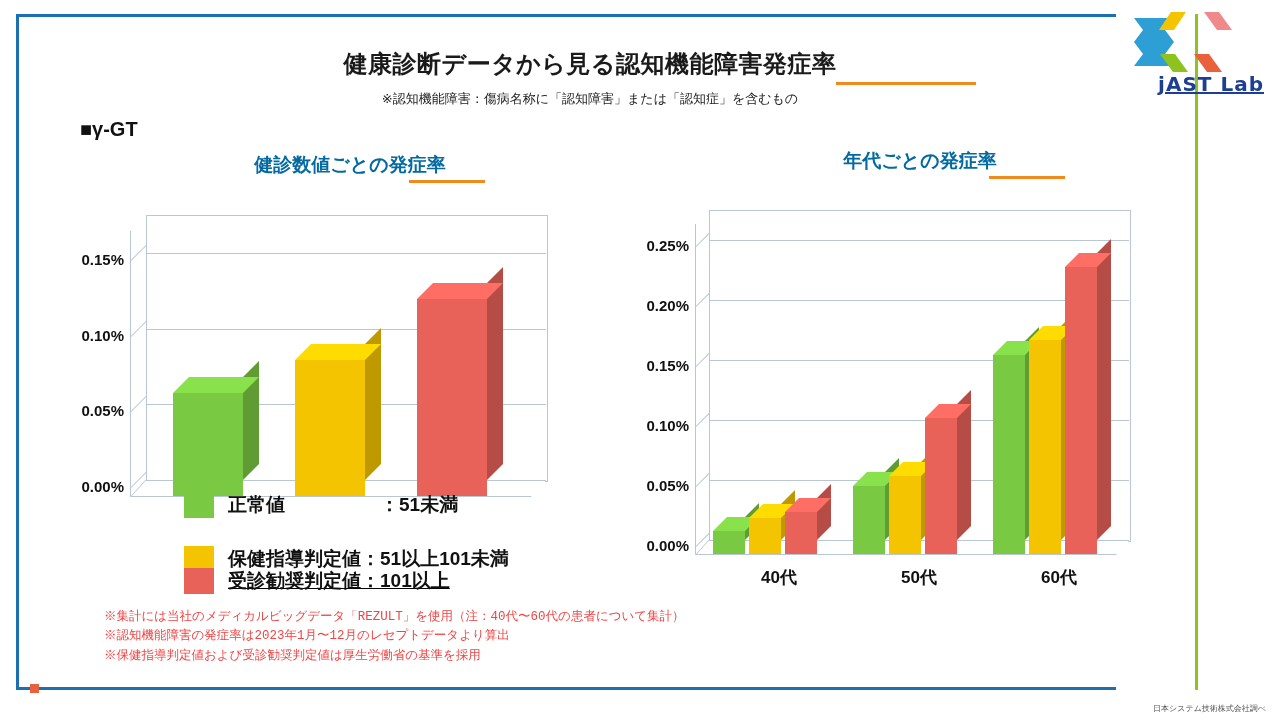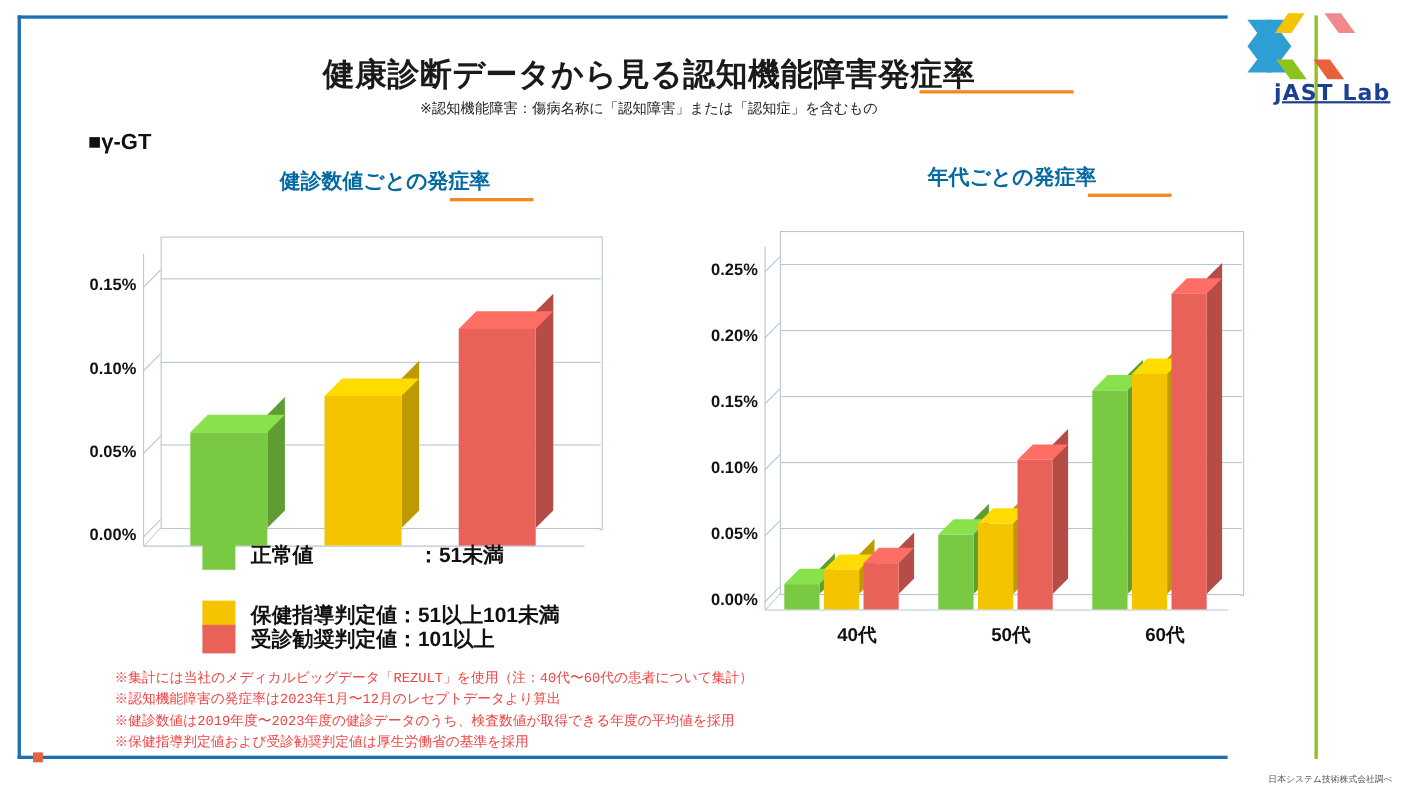--- a/index.html
+++ b/index.html
@@ -10,21 +10,21 @@
   .left-line{position:absolute;left:16px;top:14px;width:3px;height:676px;background:#1c6fb0;}
   .bottom-line{position:absolute;left:16px;top:687px;width:1100px;height:3px;background:#1c6fb0;}
   .right-line{position:absolute;left:1195px;top:14px;width:3px;height:676px;background:#8dc21f;}
   .corner-dot{position:absolute;left:30px;top:684px;width:9px;height:9px;background:#e8613c;}
 
   
   .logo{position:absolute;right:14px;top:8px;width:150px;height:96px;}
   .logo-text{position:absolute;right:16px;top:72px;font-size:20px;font-weight:bold;color:#1c3f94;letter-spacing:1px;font-family:"DejaVu Sans",sans-serif;text-decoration:underline;}
 
   
-  .main-title{position:absolute;left:0;top:48px;width:1180px;text-align:center;font-size:29px;font-weight:bold;color:#1a1a1a;letter-spacing:0.5px;}
+  .main-title{position:absolute;left:0;top:48px;width:1180px;text-align:center;font-size:24px;font-weight:bold;color:#1a1a1a;letter-spacing:0.5px;}
   .title-underline{position:absolute;left:836px;top:82px;width:140px;height:3px;background:#f08a1d;}
   .subtitle{position:absolute;left:0;top:90px;width:1180px;text-align:center;font-size:13px;color:#222;}
 
   .series-label{position:absolute;left:60px;top:118px;font-size:20px;font-weight:bold;color:#111;margin-left:20px;}
 
   .chart-title{position:absolute;font-size:19px;font-weight:bold;color:#0369a1;}
   .ct-left{left:150px;top:152px;width:400px;text-align:center;}
   .ct-right{left:690px;top:148px;width:460px;text-align:center;}
   .ct-ul{position:absolute;height:3px;background:#f08a1d;}
   .ct-ul-left{left:409px;top:180px;width:76px;}
@@ -113,21 +113,21 @@
 
 <div id="legend">
     <div class="legend-row" style="left: 145px; top: 492px;">
       <div class="legend-sw" style="background: rgb(122, 201, 67);"></div>
       <div class="legend-tx">正常値　　　　　：51未満</div>
     </div>
     <div class="legend-row" style="left: 145px; top: 546px;">
       <div class="legend-sw" style="background: rgb(245, 196, 0);"></div>
       <div class="legend-tx">保健指導判定値：51以上101未満</div>
     </div>
-    <div class="legend-row" style="left: 145px; top: 568px;">
+    <div class="legend-row" style="left: 145px; top: 568px; text-decoration: underline;">
       <div class="legend-sw" style="background: rgb(232, 98, 90);"></div>
       <div class="legend-tx">受診勧奨判定値：101以上</div>
     </div>
   </div>
 
 <div id="chart-right" style="position:absolute;left:620px;top:200px;width:560px;height:380px;">
     <div style="position: absolute; left: 89px; top: 10px; width: 420px; height: 330px; border: 1px solid rgb(185, 198, 212); background: rgb(255, 255, 255);"></div>
     <div style="position: absolute; left: 75px; top: 340px; width: 420px; height: 14px; background: rgb(255, 255, 255); border-left: 1px solid rgb(185, 198, 212); transform: skewX(-42deg); transform-origin: left bottom; border-bottom: 1px solid rgb(185, 198, 212);"></div>
     <div class="gridline" style="left: 89px; top: 340px; width: 420px;"></div>
     <div style="position: absolute; left: 75px; top: 347px; width: 20px; height: 1px; background: rgb(185, 198, 212); transform: rotate(-45deg); transform-origin: left center;"></div>
@@ -194,16 +194,15 @@
       <div style="position: absolute; left: 32px; top: -14px; width: 14px; height: 286.8px; background: rgb(181, 76, 70); transform: skewY(-45deg); transform-origin: left top;"></div>
       <div style="position: absolute; left: 0px; top: -14px; width: 32px; height: 14px; background: rgb(255, 110, 101); transform: skewX(-45deg); transform-origin: left bottom;"></div>
       <div class="face" style="background: rgb(232, 98, 90);"></div>
     </div>
     <div class="cat-label" style="left: 369px; top: 366px; width: 140px;">60代</div>
   </div>
 
 <div class="notes">
   <div>※集計には当社のメディカルビッグデータ「REZULT」を使用（注：40代〜60代の患者について集計）</div>
   <div>※認知機能障害の発症率は2023年1月〜12月のレセプトデータより算出</div>
-  <div>※健診数値は2019年度〜2023年度の健診データのうち、検査数値が取得できる年度の平均値を採用</div>
   <div>※保健指導判定値および受診勧奨判定値は厚生労働省の基準を採用</div>
 </div>
 <div class="footer">日本システム技術株式会社調べ</div>
 
 </body></html>

